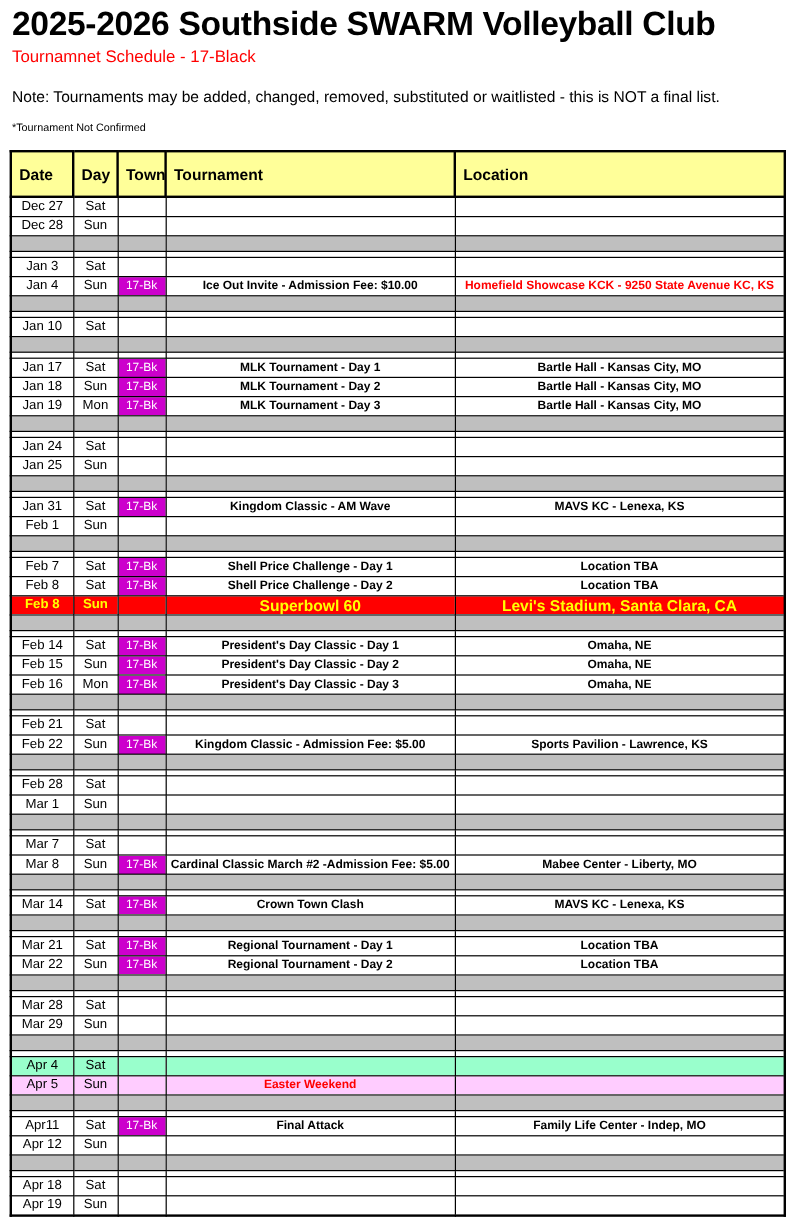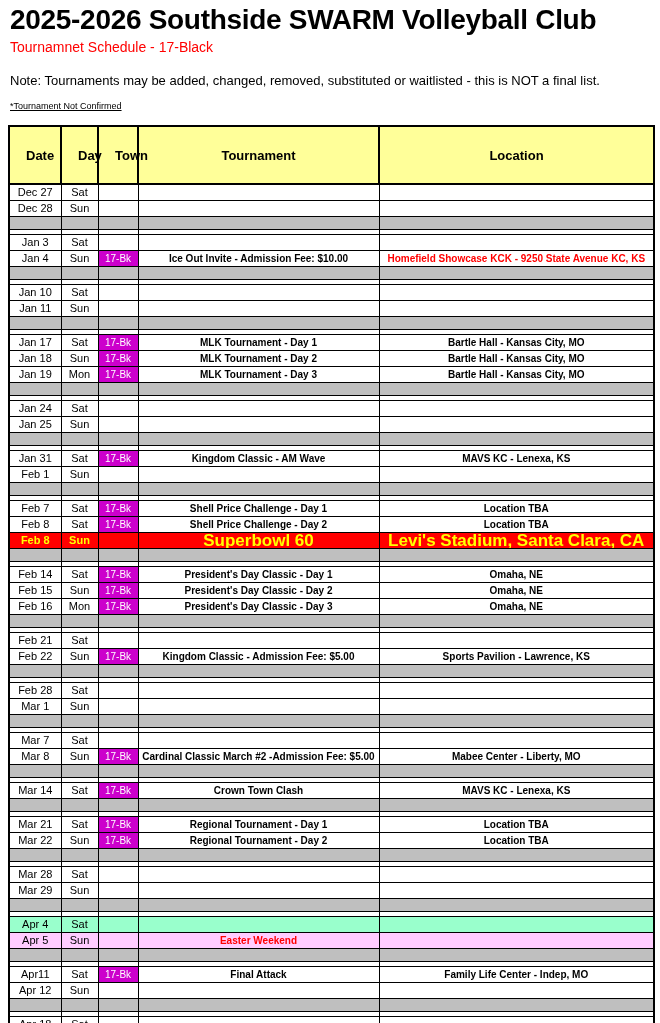--- a/index.html
+++ b/index.html
@@ -1,41 +1,41 @@
 <!DOCTYPE html>
 <html style="--header-bg: #FFFF99; --team-bg: #CC00CC; --spacer-gray: #BFBFBF; --red-row-bg: #FF0000; --red-row-text: #FFFF00; --green-row-bg: #99FFCC; --pink-row-bg: #FFCCFF; --accent-red: #FF0000; --subtitle-red: #FF0000;"><head>
 <meta charset="utf-8">
 <style>
   html,body{margin:0;padding:0;background:#fff;}
   body{width:660px;height:1023px;overflow:hidden;font-family:"Liberation Sans",sans-serif;color:#000;}
 
   .page-title{margin:4px 0 0 10px;font-size:28px;font-weight:bold;letter-spacing:-0.3px;}
   .page-subtitle{margin:3px 0 0 10px;font-size:14px;font-weight:normal;color:var(--subtitle-red,#FF0000);}
   .note-text{margin:18px 0 0 10px;font-size:13px;}
-  .footnote-text{margin:13px 0 0 10px;font-size:9px;text-decoration:underline;}
+  .footnote-text{margin:13px 0 0 10px;font-size:9px;}
 
   table.schedule{border-collapse:collapse;table-layout:fixed;width:645px;margin:14px 0 0 8px;border:2px solid #000;}
   col.c-date{width:52px;}
   col.c-day{width:37px;}
   col.c-team{width:40px;}
   col.c-tournament{width:241px;}
   col.c-location{width:275px;}
 
-  th{background:var(--header-bg,#FFFF99);border:2px solid #000;font-size:13px;font-weight:bold;height:24px;padding:16px;text-align:center;}
+  th{background:var(--header-bg,#FFFF99);border:2px solid #000;font-size:13px;font-weight:bold;height:24px;padding:6px;text-align:left;}
   td{border:1px solid #000;padding:0;text-align:center;overflow:hidden;white-space:nowrap;}
 
   tr.data td{height:15px;line-height:15px;font-size:11px;}
   tr.data td:nth-child(3){font-size:10px;font-weight:normal;}
   tr.data td:nth-child(4),tr.data td:nth-child(5){font-size:10px;font-weight:bold;}
   td.team-filled{background:var(--team-bg,#CC00CC);color:#fff;}
   td.loc-red{color:var(--accent-red,#FF0000);}
   td.tour-red{color:var(--accent-red,#FF0000);font-weight:normal;}
 
   tr.red td{background:var(--red-row-bg,#FF0000);color:var(--red-row-text,#FFFF00);font-weight:bold;}
-  tr.red td:nth-child(4),tr.red td:nth-child(5){font-size:17px;}
+  tr.red td:nth-child(4),tr.red td:nth-child(5){font-size:13px;}
   tr.green td{background:var(--green-row-bg,#99FFCC);}
   tr.pink td{background:var(--pink-row-bg,#FFCCFF);}
 
   tr.gray td{background:var(--spacer-gray,#BFBFBF);height:12px;line-height:12px;}
   tr.thin td{height:4px;line-height:4px;}
 </style>
 </head>
 <body>
 
 <div class="doc">
@@ -118,27 +118,20 @@
           <td></td>
           <td></td>
         </tr>
         <tr class="data">
           <td>Jan 10</td>
           <td>Sat</td>
           <td></td>
           <td></td>
           <td></td>
         </tr>
-        <tr class="data">
-          <td>Jan 11</td>
-          <td>Sun</td>
-          <td></td>
-          <td></td>
-          <td></td>
-        </tr>
         <tr class="gray">
           <td></td>
           <td></td>
           <td></td>
           <td></td>
           <td></td>
         </tr>
         <tr class="thin">
           <td></td>
           <td></td>

